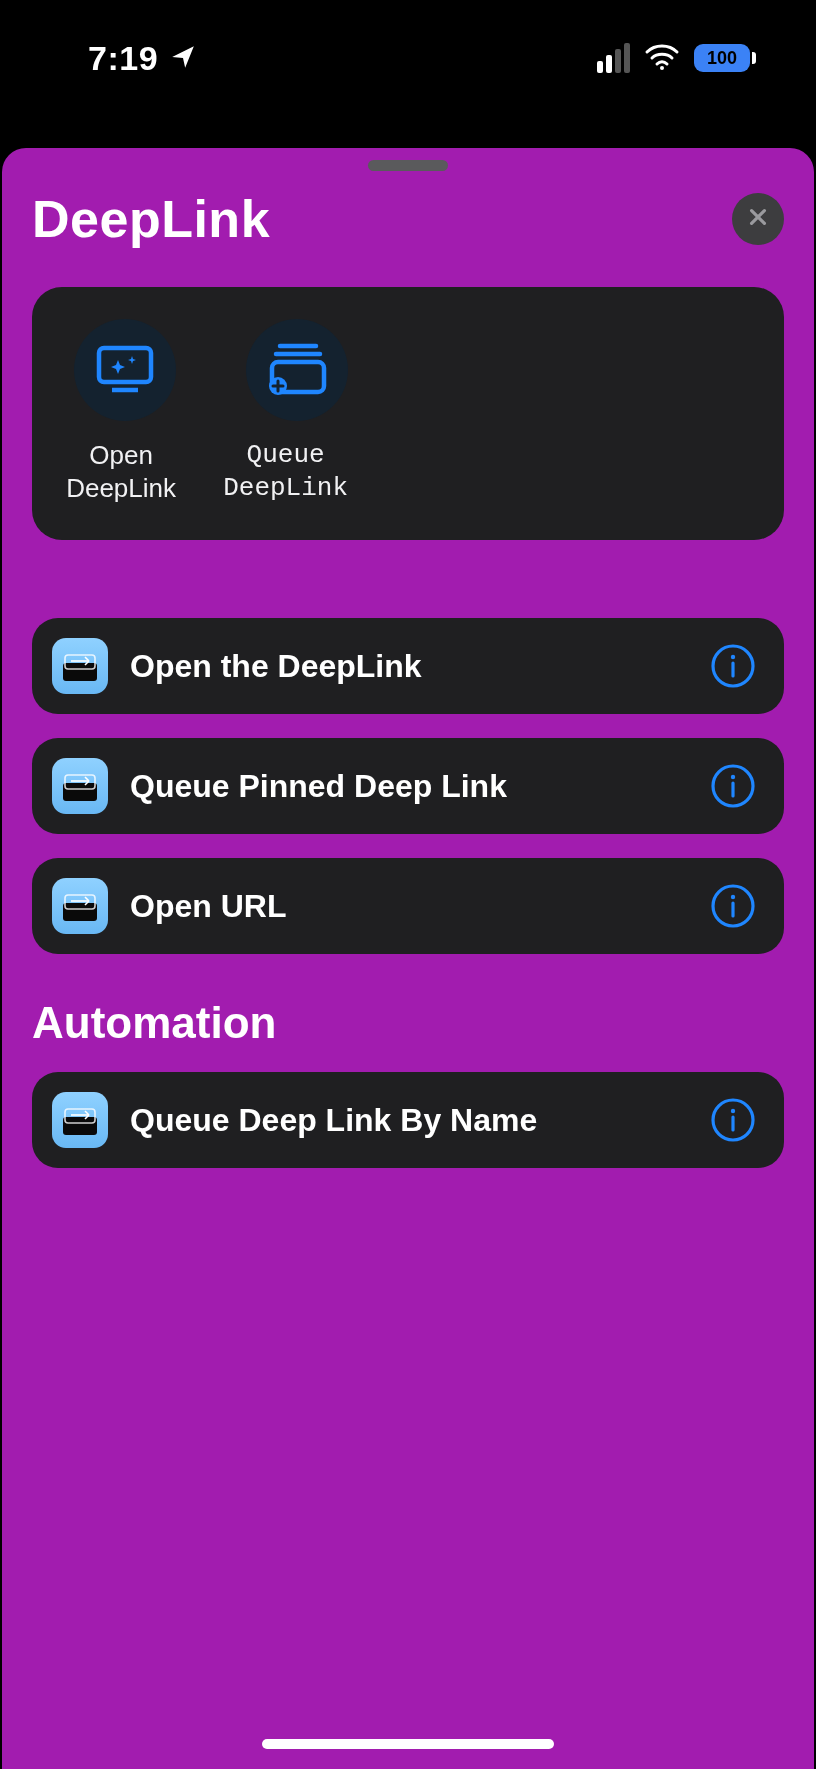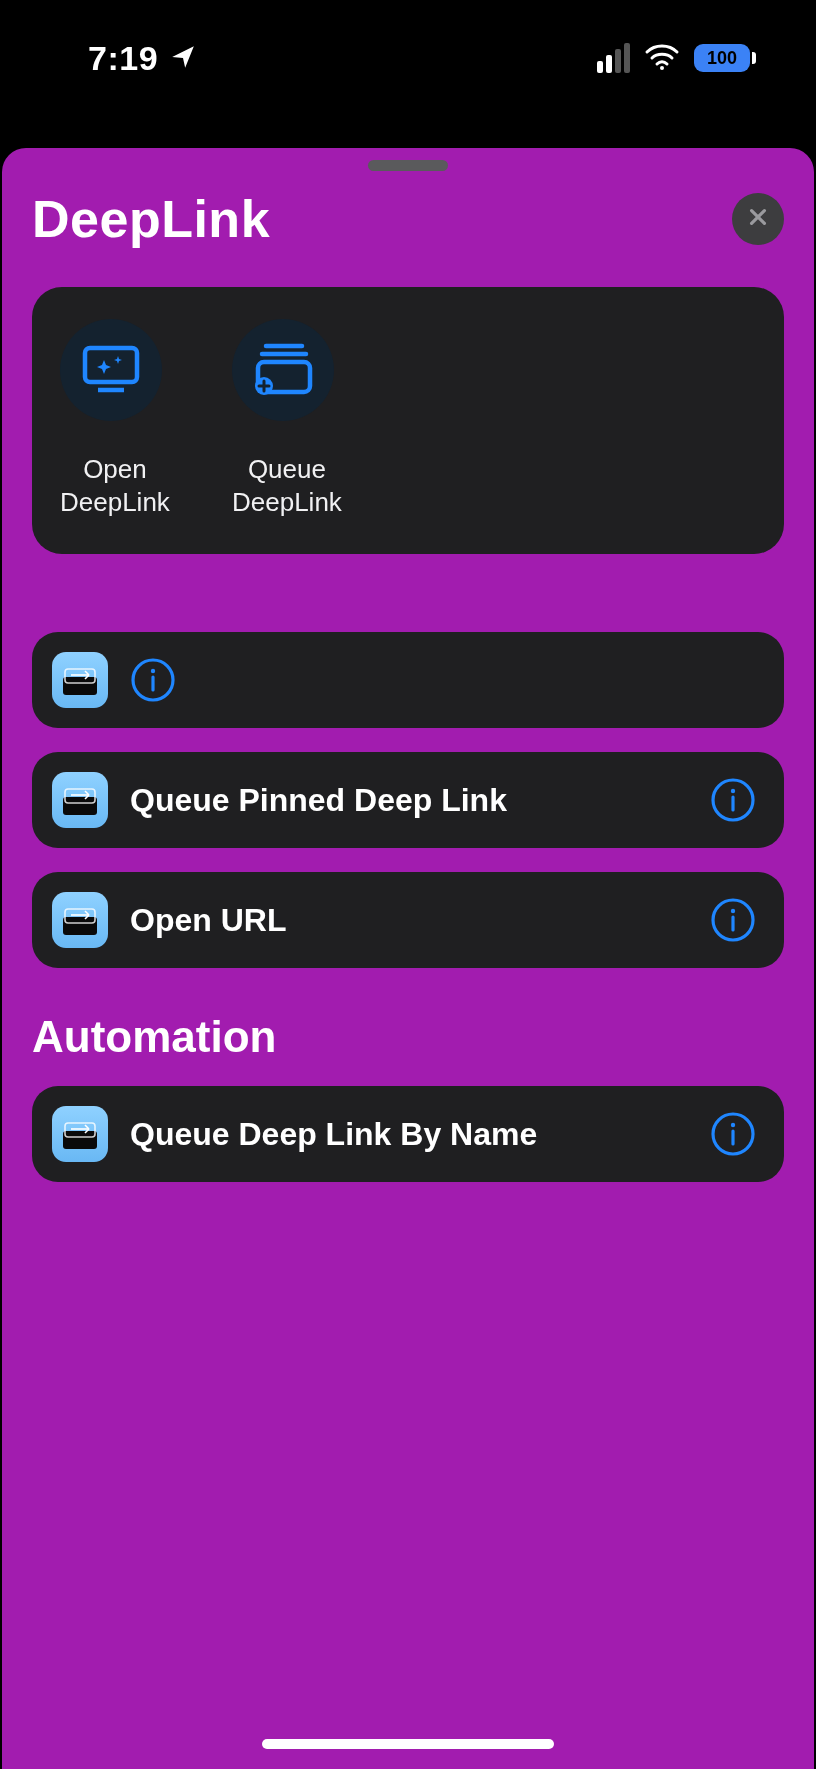--- a/index.html
+++ b/index.html
@@ -130,22 +130,22 @@
     margin: 0 30px;
     background:#1f1f21;
     border-radius:30px;
     padding: 32px 28px 36px 28px;
     display:flex;
     gap:56px;
   }
   .action {
     display:flex;
     flex-direction:column;
-    align-items:flex-start;
-    gap:32px;
+    align-items:flex-end;
+    gap:18px;
     width:116px;
     cursor:pointer;
   }
   .action-circle {
     width:102px;
     height:102px;
     border-radius:50%;
     background:#14222f;
     display:flex;
     align-items:center;
@@ -291,37 +291,38 @@
         <span>
           <svg width="66" height="56" viewBox="0 0 66 56" fill="none" stroke="#1f86ff" stroke-width="4.5" stroke-linejoin="round" stroke-linecap="round">
             <path d="M16 6 L52 6"></path>
             <path d="M12 14 L56 14"></path>
             <rect x="8" y="22" width="52" height="30" rx="6"></rect>
             <circle cx="14" cy="46" r="9" fill="#1f86ff" stroke="none"></circle>
             <path d="M14 41 L14 51 M9 46 L19 46" stroke="#14222f" stroke-width="3"></path>
           </svg>
         </span>
       </div>
-      <div class="action-label" style="white-space:pre-line;">Queue
+      <div class="action-label" style="white-space:pre-line;font-family:Liberation Mono, monospace;">Queue
 DeepLink</div>
     </div>
   </div>
 
   <div class="list">
 
 
     <div class="list-row">
       <div class="app-icon">
         <svg viewBox="0 0 42 42">
             <rect x="4" y="18" width="34" height="18" rx="3" fill="#0a0a0a"></rect>
             <rect x="6" y="10" width="30" height="14" rx="3" fill="none" stroke="#ffffffcc" stroke-width="1.6"></rect>
             <path d="M12 16 L30 16" stroke="#fff" stroke-width="1.6"></path>
             <path d="M30 16 L26 12 M30 16 L26 20" stroke="#fff" stroke-width="1.6" fill="none"></path>
           </svg>
       </div>
+      <div class="row-label">Open the DeepLink</div>
       <div class="info-btn">
         <span>
           <svg viewBox="0 0 46 46" fill="none" stroke="#1f86ff" stroke-width="3.2">
               <circle cx="23" cy="23" r="20"></circle>
               <circle cx="23" cy="14" r="2.2" fill="#1f86ff" stroke="none"></circle>
               <path d="M23 20 L23 33" stroke-linecap="round"></path>
             </svg>
         </span>
       </div>
     </div>

